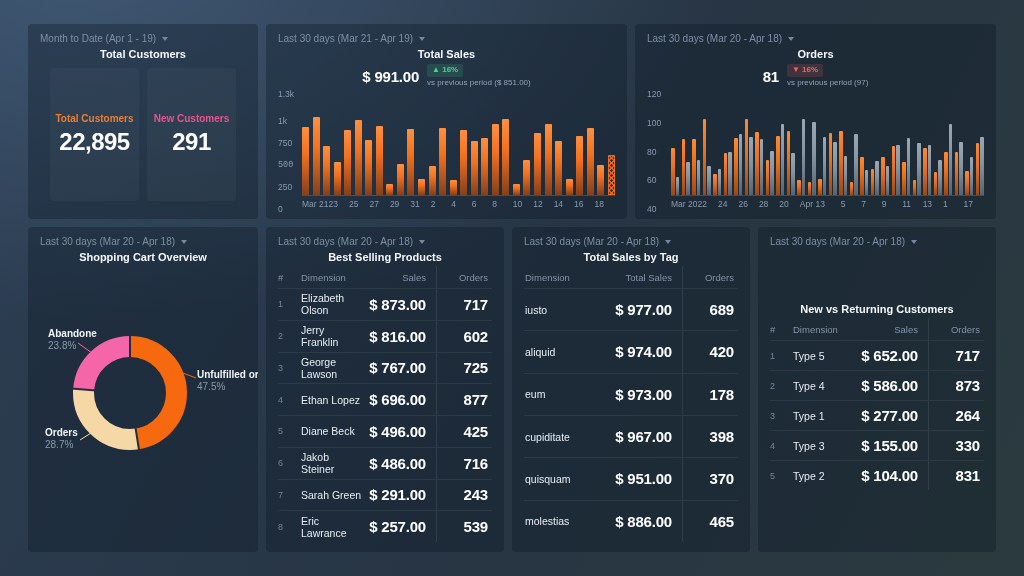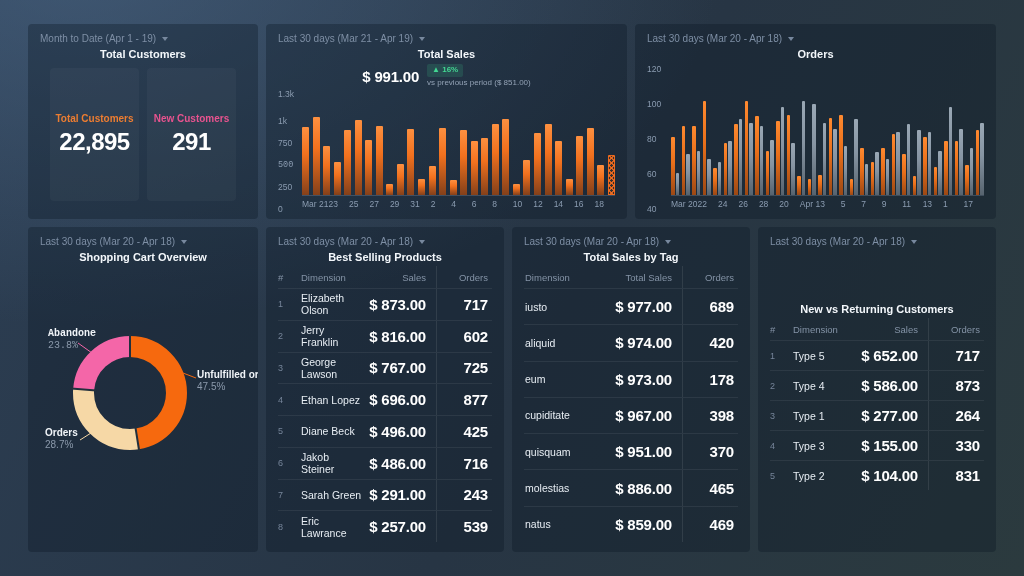--- a/index.html
+++ b/index.html
@@ -185,20 +185,30 @@
         </div>
       </div>
     </section>
 
     <section class="panel p3">
       <div class="phead">
         <span>Last 30 days (Mar 20 - Apr 18)</span>
         <i class="caret"></i>
       </div>
       <h3 class="ptitle">Orders</h3>
+      <div class="valrow">
+        <span class="bigval">81</span>
+        <span class="vstack">
+          <span class="badge down" id="badge-orders">
+            <span class="arrow">▼ </span>
+            <span>16%</span>
+          </span>
+          <span class="comparison">vs previous period (97)</span>
+        </span>
+      </div>
       <div class="chart">
         <div class="ywrap" id="orders-yticks">
             <span class="ytick" style="top: 0%;">120</span>
             <span class="ytick" style="top: 25%;">100</span>
             <span class="ytick" style="top: 50%;">80</span>
             <span class="ytick" style="top: 75%;">60</span>
             <span class="ytick" style="top: 100%;">40</span>
           </div>
         <div class="plotcol">
           <div class="plot" id="orders-plot">
@@ -357,21 +367,21 @@
           <circle cx="102" cy="166" r="46.5" fill="none" stroke="#f6690e" stroke-width="21" pathLength="100" stroke-dasharray="47.5 52.5" stroke-dashoffset="25"></circle>
           <circle cx="102" cy="166" r="46.5" fill="none" stroke="#f6d8a6" stroke-width="21" pathLength="100" stroke-dasharray="28.7 71.3" stroke-dashoffset="-22.5"></circle>
           <circle cx="102" cy="166" r="46.5" fill="none" stroke="#f466a8" stroke-width="21" pathLength="100" stroke-dasharray="23.8 76.2" stroke-dashoffset="-51.2"></circle>
           <line x1="102" y1="132" x2="102" y2="107" stroke="#22303d" stroke-width="2"></line>
           <line x1="107.31877181136785" y1="199.58140358023468" x2="111.22963343737362" y2="224.27361209511312" stroke="#22303d" stroke-width="2"></line>
           <line x1="68.09659739113913" y1="163.4388886120503" x2="43.16762488462378" y2="161.55571847385198" stroke="#22303d" stroke-width="2"></line>
           <polyline points="50,116 64,126" fill="none" stroke="#f466a8" stroke-width="1"></polyline>
           <polyline points="155,146 168,151" fill="none" stroke="#f6690e" stroke-width="1"></polyline>
           <polyline points="52,213 63,206" fill="none" stroke="#f6d8a6" stroke-width="1"></polyline>
         </svg>
-      <div class="plabel" style="left:20px;top:101px;font-family:Liberation Mono, monospace;">
+      <div class="plabel" style="left:20px;top:101px;">
         <div class="pname">Abandone</div>
         <div class="ppct">23.8%</div>
       </div>
       <div class="plabel" style="left:169px;top:142px;">
         <div class="pname">Unfulfilled orde</div>
         <div class="ppct">47.5%</div>
       </div>
       <div class="plabel" style="left:17px;top:200px;">
         <div class="pname">Orders</div>
         <div class="ppct">28.7%</div>
@@ -480,25 +490,20 @@
             <div class="trow">
               <div class="tcell c-name">quisquam</div>
               <div class="tcell c-sales num">$ 951.00</div>
               <div class="tcell c-ord num">370</div>
             </div>
             <div class="trow">
               <div class="tcell c-name">molestias</div>
               <div class="tcell c-sales num">$ 886.00</div>
               <div class="tcell c-ord num">465</div>
             </div>
-            <div class="trow">
-              <div class="tcell c-name">natus</div>
-              <div class="tcell c-sales num">$ 859.00</div>
-              <div class="tcell c-ord num">469</div>
-            </div>
           </div>
       </div>
     </section>
 
     <section class="panel p7">
       <div class="phead">
         <span>Last 30 days (Mar 20 - Apr 18)</span>
         <i class="caret"></i>
       </div>
       <div class="tblock vcenter">

